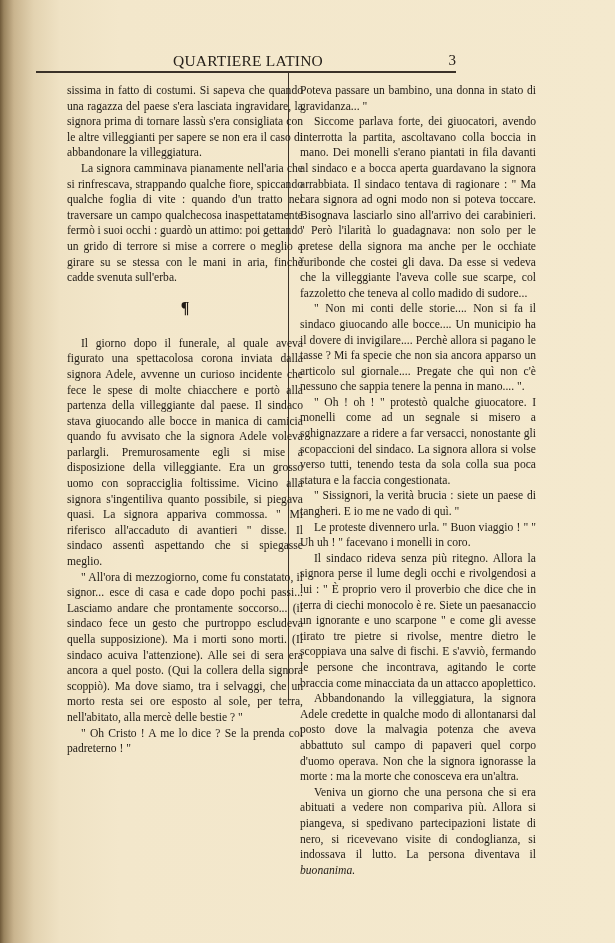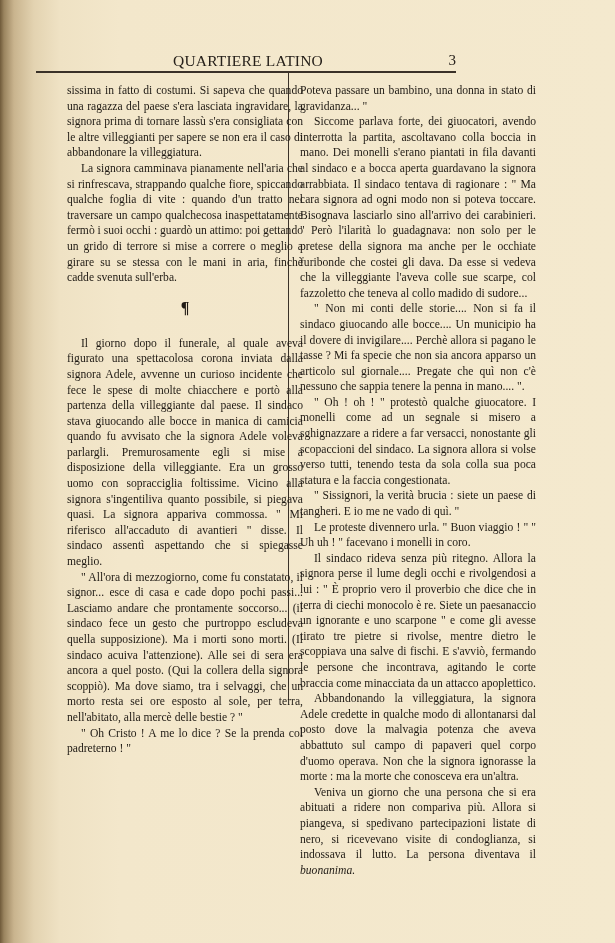--- a/index.html
+++ b/index.html
@@ -74,16 +74,16 @@
 
   <div class="column col-right">
     <p class="noindent">Poteva passare un bambino, una donna in stato di gravidanza... "</p>
     <p>Siccome parlava forte, dei giuocatori, avendo interrotta la partita, ascoltavano colla boccia in mano. Dei monelli s'erano piantati in fila davanti al sindaco e a bocca aperta guardavano la signora arrabbiata. Il sindaco tentava di ragionare : " Ma cara signora ad ogni modo non si poteva toccare. Bisognava lasciarlo sino all'arrivo dei carabinieri. " Però l'ilarità lo guadagnava: non solo per le pretese della signora ma anche per le occhiate furibonde che costei gli dava. Da esse si vedeva che la villeggiante l'aveva colle sue scarpe, col fazzoletto che teneva al collo madido di sudore...</p>
     <p>" Non mi conti delle storie.... Non si fa il sindaco giuocando alle bocce.... Un municipio ha il dovere di invigilare.... Perchè allora si pagano le tasse ? Mi fa specie che non sia ancora apparso un articolo sul giornale.... Pregate che quì non c'è nessuno che sappia tenere la penna in mano.... ".</p>
     <p>" Oh ! oh ! " protestò qualche giuocatore. I monelli come ad un segnale si misero a sghignazzare a ridere a far versacci, nonostante gli scopaccioni del sindaco. La signora allora si volse verso tutti, tenendo testa da sola colla sua poca statura e la faccia congestionata.</p>
     <p>" Sissignori, la verità brucia : siete un paese di tangheri. E io me ne vado di quì. "</p>
     <p>Le proteste divennero urla. " Buon viaggio ! " " Uh uh ! " facevano i monelli in coro.</p>
     <p>Il sindaco rideva senza più ritegno. Allora la signora perse il lume degli occhi e rivolgendosi a lui : " È proprio vero il proverbio che dice che in terra di ciechi monocolo è re. Siete un paesanaccio un ignorante e uno scarpone " e come gli avesse tirato tre pietre si rivolse, mentre dietro le scoppiava una salve di fischi. E s'avviò, fermando le persone che incontrava, agitando le corte braccia come minacciata da un attacco apoplettico.</p>
     <p>Abbandonando la villeggiatura, la signora Adele credette in qualche modo di allontanarsi dal posto dove la malvagia potenza che aveva abbattuto sul campo di papaveri quel corpo d'uomo operava. Non che la signora ignorasse la morte : ma la morte che conosceva era un'altra.</p>
-    <p><span>Veniva un giorno che una persona che si era abituati a ridere non compariva più. Allora si piangeva, si spedivano partecipazioni listate di nero, si ricevevano visite di condoglianza, si indossava il lutto. La persona diventava il</span> <em>buonanima.</em></p>
+    <p><span>Veniva un giorno che una persona che si era abituati a vedere non compariva più. Allora si piangeva, si spedivano partecipazioni listate di nero, si ricevevano visite di condoglianza, si indossava il lutto. La persona diventava il</span> <em>buonanima.</em></p>
   </div>
 
 </div>
 
 </body></html>

